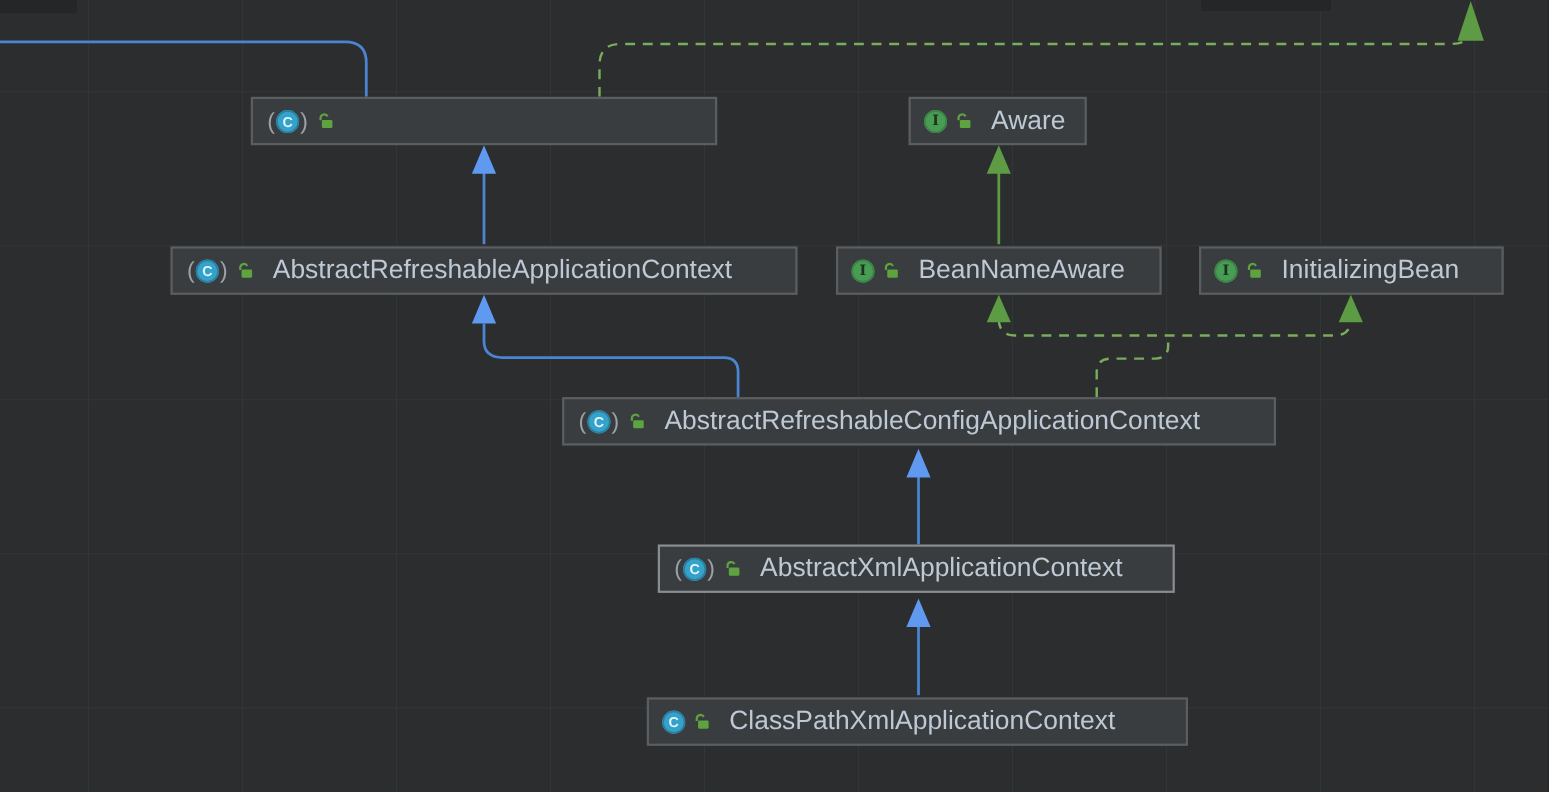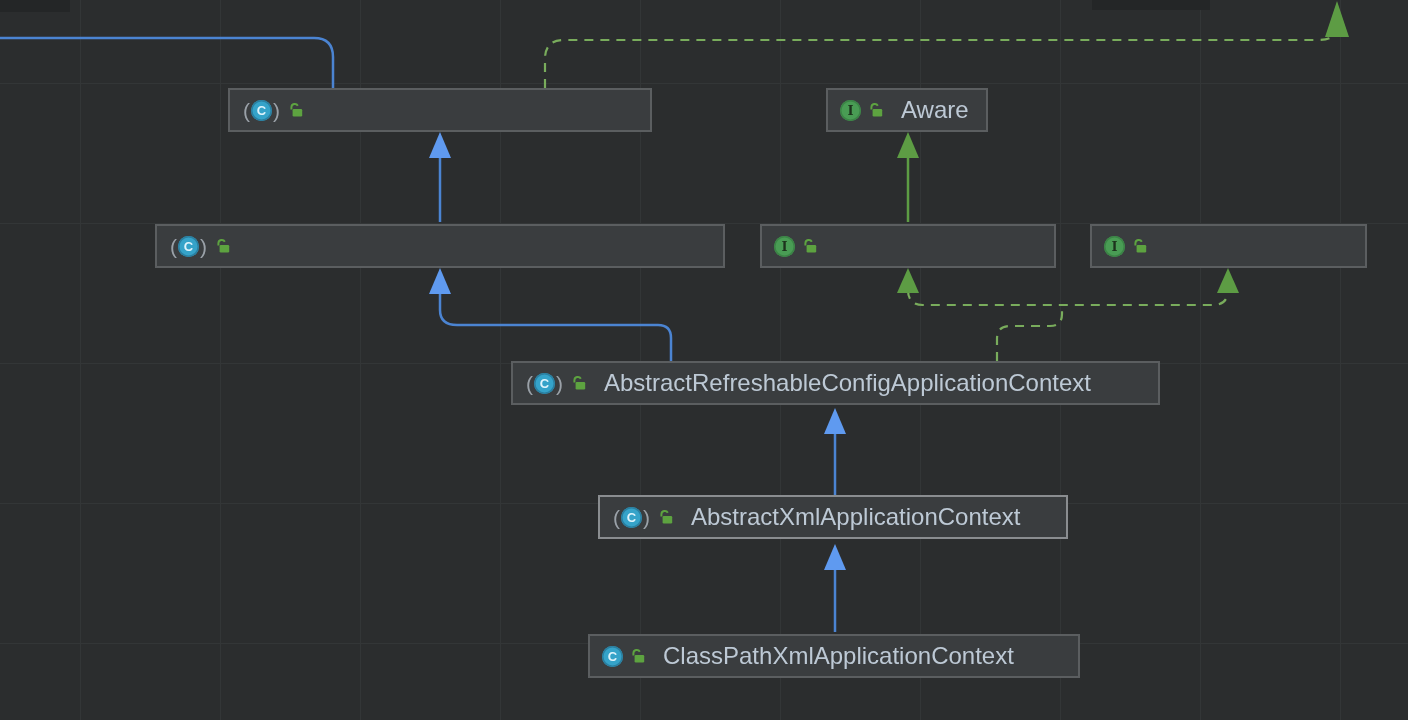--- a/index.html
+++ b/index.html
@@ -125,44 +125,47 @@
       <span class="paren">(</span>
         <span class="ball cball">C</span>
         <span class="paren">)</span>
       <span class="lock">
         <svg width="18" height="18" viewBox="0 0 18 18">
             <path d="M4.4,8.4 L4.4,6.2 A3.4,3.4 0 0 1 10.8,4.8" fill="none" stroke="#5da340" stroke-width="2"></path>
             <rect x="5.6" y="8" width="9.6" height="7.4" rx="1.2" fill="#5da340"></rect>
           </svg>
       </span>
     </span>
+    <span class="nodelabel">AbstractRefreshableApplicationContext</span>
   </div>
 
   <div class="node" style="left:760px;top:224px;width:296px;">
     <span class="iconwrap">
       <span class="ball iball">I</span>
       <span class="lock">
         <svg width="18" height="18" viewBox="0 0 18 18">
             <path d="M4.4,8.4 L4.4,6.2 A3.4,3.4 0 0 1 10.8,4.8" fill="none" stroke="#5da340" stroke-width="2"></path>
             <rect x="5.6" y="8" width="9.6" height="7.4" rx="1.2" fill="#5da340"></rect>
           </svg>
       </span>
     </span>
+    <span class="nodelabel">BeanNameAware</span>
   </div>
 
   <div class="node" style="left:1090px;top:224px;width:277px;">
     <span class="iconwrap">
       <span class="ball iball">I</span>
       <span class="lock">
         <svg width="18" height="18" viewBox="0 0 18 18">
             <path d="M4.4,8.4 L4.4,6.2 A3.4,3.4 0 0 1 10.8,4.8" fill="none" stroke="#5da340" stroke-width="2"></path>
             <rect x="5.6" y="8" width="9.6" height="7.4" rx="1.2" fill="#5da340"></rect>
           </svg>
       </span>
     </span>
+    <span class="nodelabel">InitializingBean</span>
   </div>
 
   <div class="node" style="left:511px;top:361px;width:649px;">
     <span class="iconwrap">
       <span class="paren">(</span>
         <span class="ball cball">C</span>
         <span class="paren">)</span>
       <span class="lock">
         <svg width="18" height="18" viewBox="0 0 18 18">
             <path d="M4.4,8.4 L4.4,6.2 A3.4,3.4 0 0 1 10.8,4.8" fill="none" stroke="#5da340" stroke-width="2"></path>

